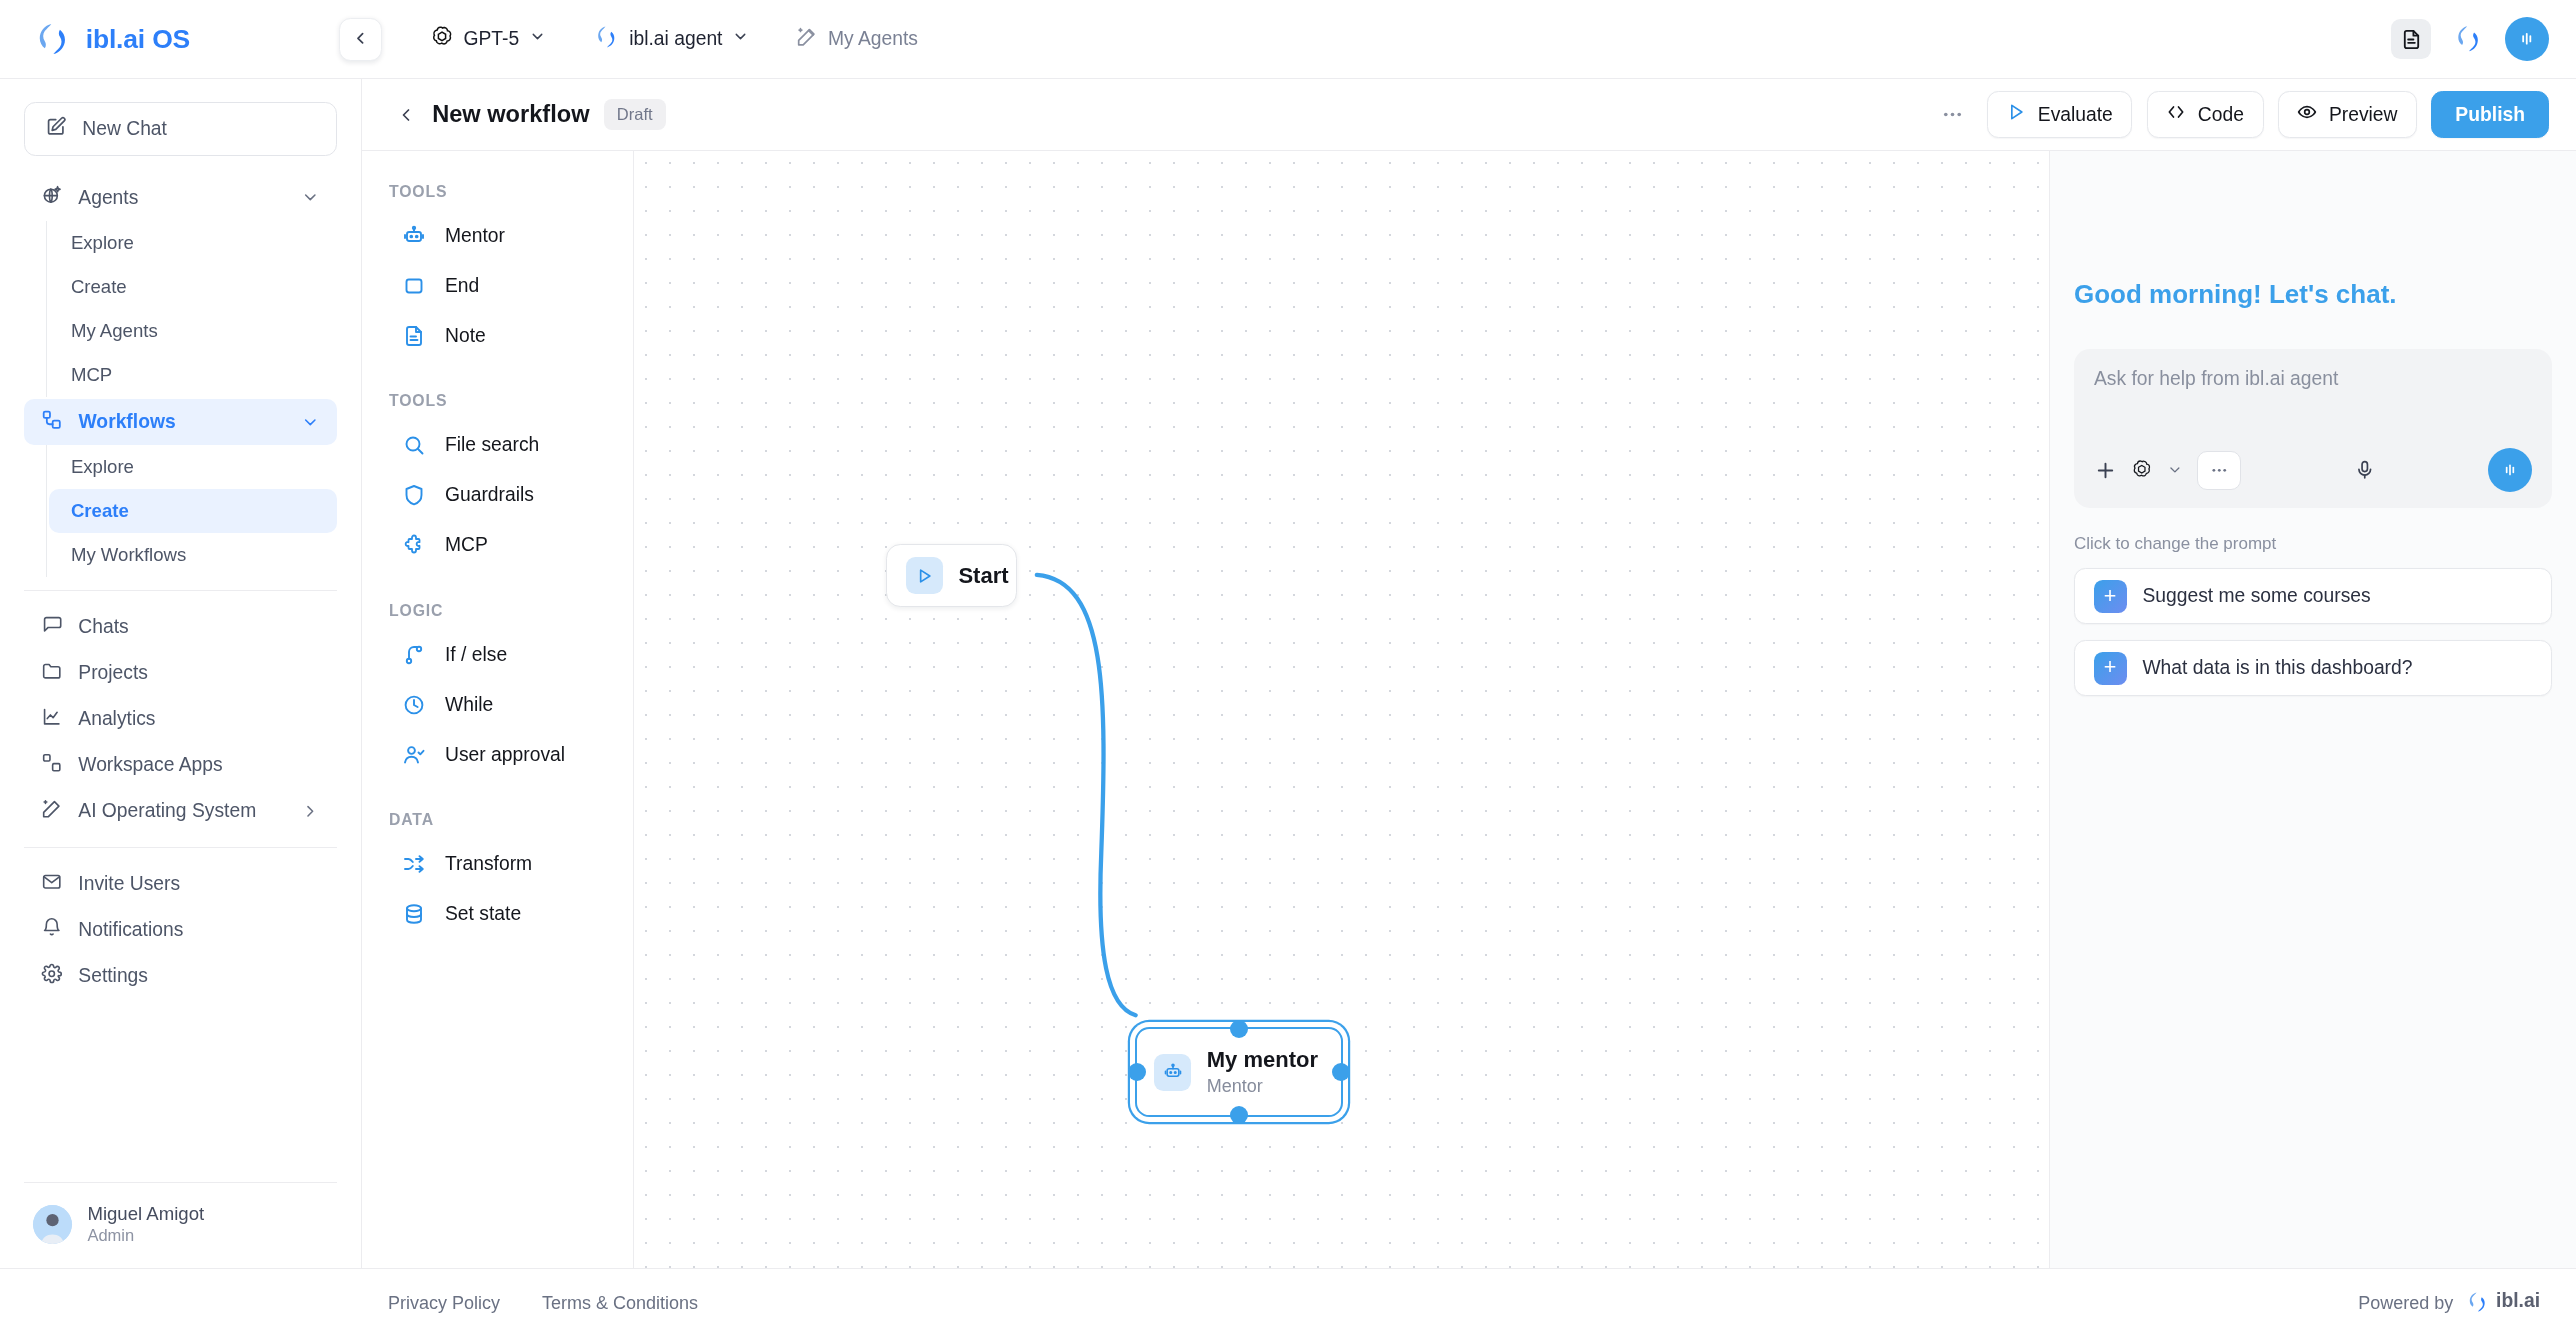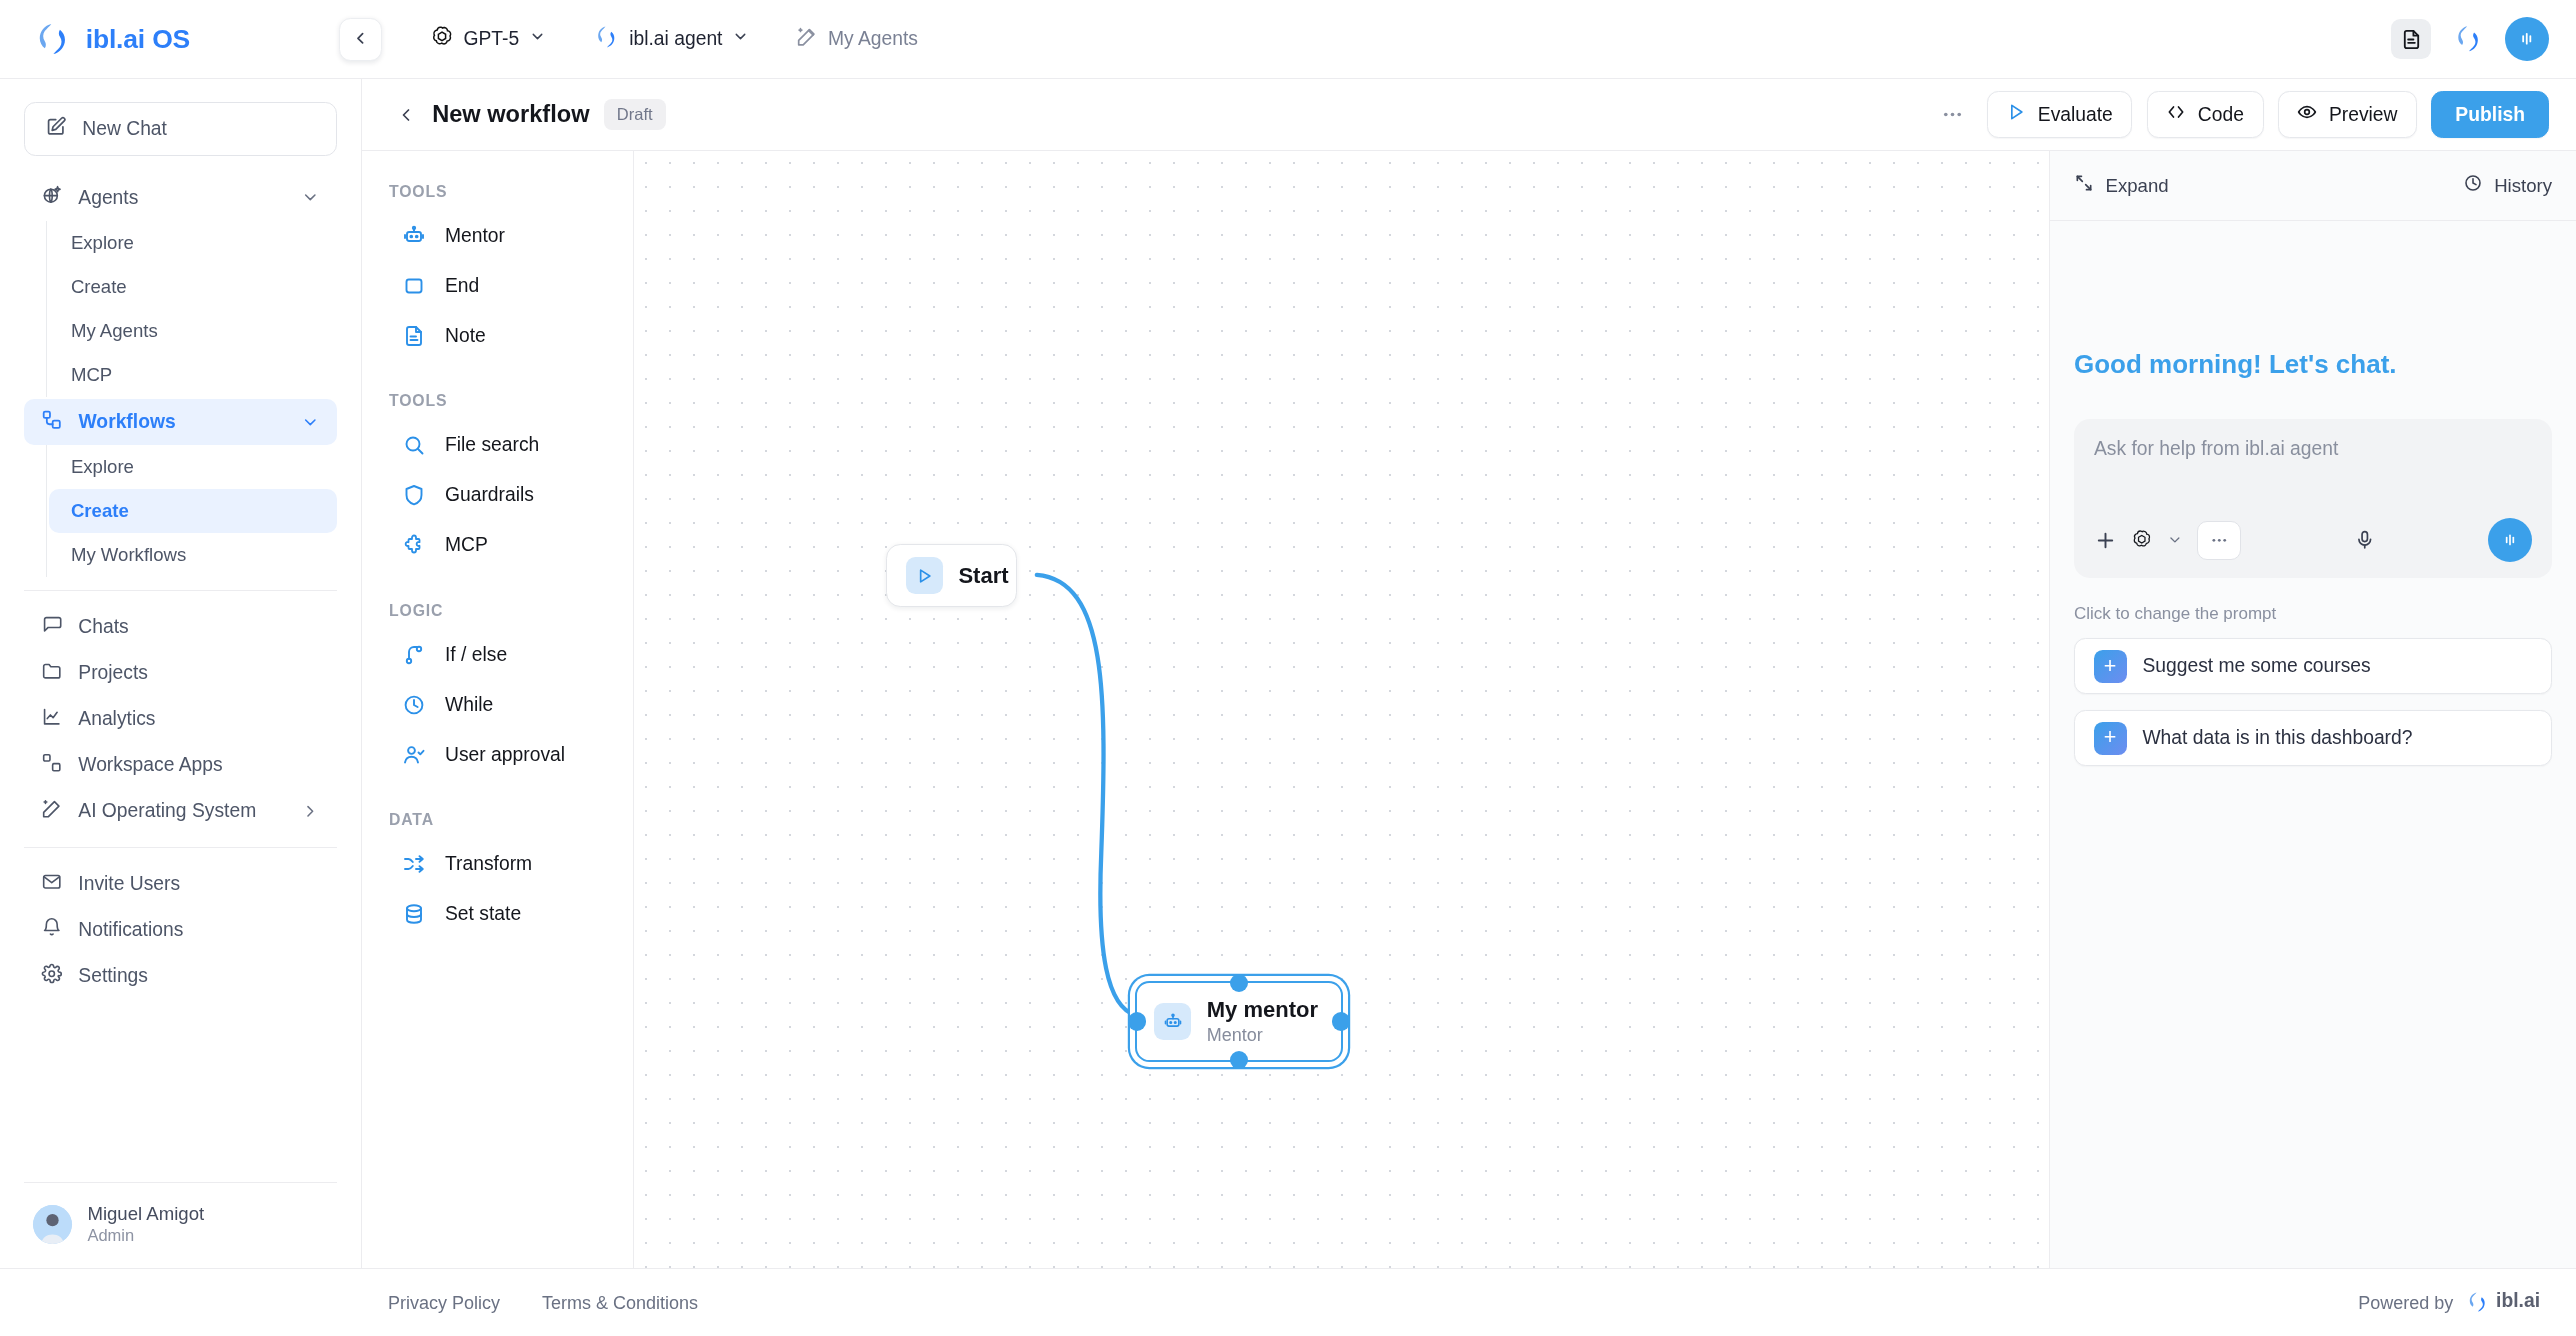--- a/index.html
+++ b/index.html
@@ -172,21 +172,21 @@
     display: flex; align-items: center; gap: 15.8px;
     cursor: pointer;
   }
   .node-start { left: 252px; top: 393px; width: 131px; height: 63px; padding: 0 18.6px; }
   .node-badge {
     width: 37px; height: 37px; border-radius: 9.3px; background: #d6e9fb;
     display: flex; align-items: center; justify-content: center; flex: 0 0 37px;
   }
   .node-title { font-size: 22px; font-weight: 600; color: #14161c; }
   .node-mentor {
-    left: 501px; top: 830px; width: 208px; height: 81px;
+    left: 501px; top: 876px; width: 208px; height: 90px;
     padding: 17px 17px; border: 2.1px solid #3ba0ea;
     box-shadow: 0 0 0 5px #fff, 0 0 0 7.2px #3ba0ea;
   }
   .node-mentor .node-sub { font-size: 18px; color: #868c9c; margin-top: 2.9px; }
   .handle {
     position: absolute; width: 18.6px; height: 18.6px; border-radius: 50%;
     background: #3ba0ea; cursor: crosshair;
   }
   .h-top { top: -9.3px; left: 50%; margin-left: -9.3px; }
   .h-bottom { bottom: -9.3px; left: 50%; margin-left: -9.3px; }
@@ -727,42 +727,20 @@
           </span>
           <span class="handle h-top"></span>
           <span class="handle h-bottom"></span>
           <span class="handle h-left"></span>
           <span class="handle h-right"></span>
         </div>
 
       </div>
 
       <div class="chat">
-        <div class="chat-head">
-          <span class="chat-head-btn">
-            <span>
-              <svg viewBox="0 0 24 24" width="20" height="20" fill="none" stroke="#3b4152" stroke-width="2" stroke-linecap="round" stroke-linejoin="round">
-                  <polyline points="9 4 4 4 4 9"></polyline>
-                  <polyline points="15 20 20 20 20 15"></polyline>
-                  <line x1="4" y1="4" x2="10" y2="10"></line>
-                  <line x1="20" y1="20" x2="14" y2="14"></line>
-                </svg>
-            </span>
-            <span>Expand</span>
-          </span>
-          <span class="chat-head-btn" style="margin-left:auto">
-            <span>
-              <svg viewBox="0 0 24 24" width="20" height="20" fill="none" stroke="#3b4152" stroke-width="1.9" stroke-linecap="round">
-                  <circle cx="12" cy="12" r="8.4"></circle>
-                  <polyline points="12 7 12 12 15.6 14"></polyline>
-                </svg>
-            </span>
-            <span>History</span>
-          </span>
-        </div>
 
         <div class="chat-body">
           <div class="greeting">Good morning! Let's chat.</div>
 
           <div class="composer">
             <div class="composer-ph">Ask for help from ibl.ai agent</div>
             <div class="composer-bar">
               <span class="cmp-icon">
                 <svg viewBox="0 0 24 24" width="23" height="23" fill="none" stroke="#3b4152" stroke-width="2" stroke-linecap="round">
                     <line x1="12" y1="5" x2="12" y2="19"></line>

